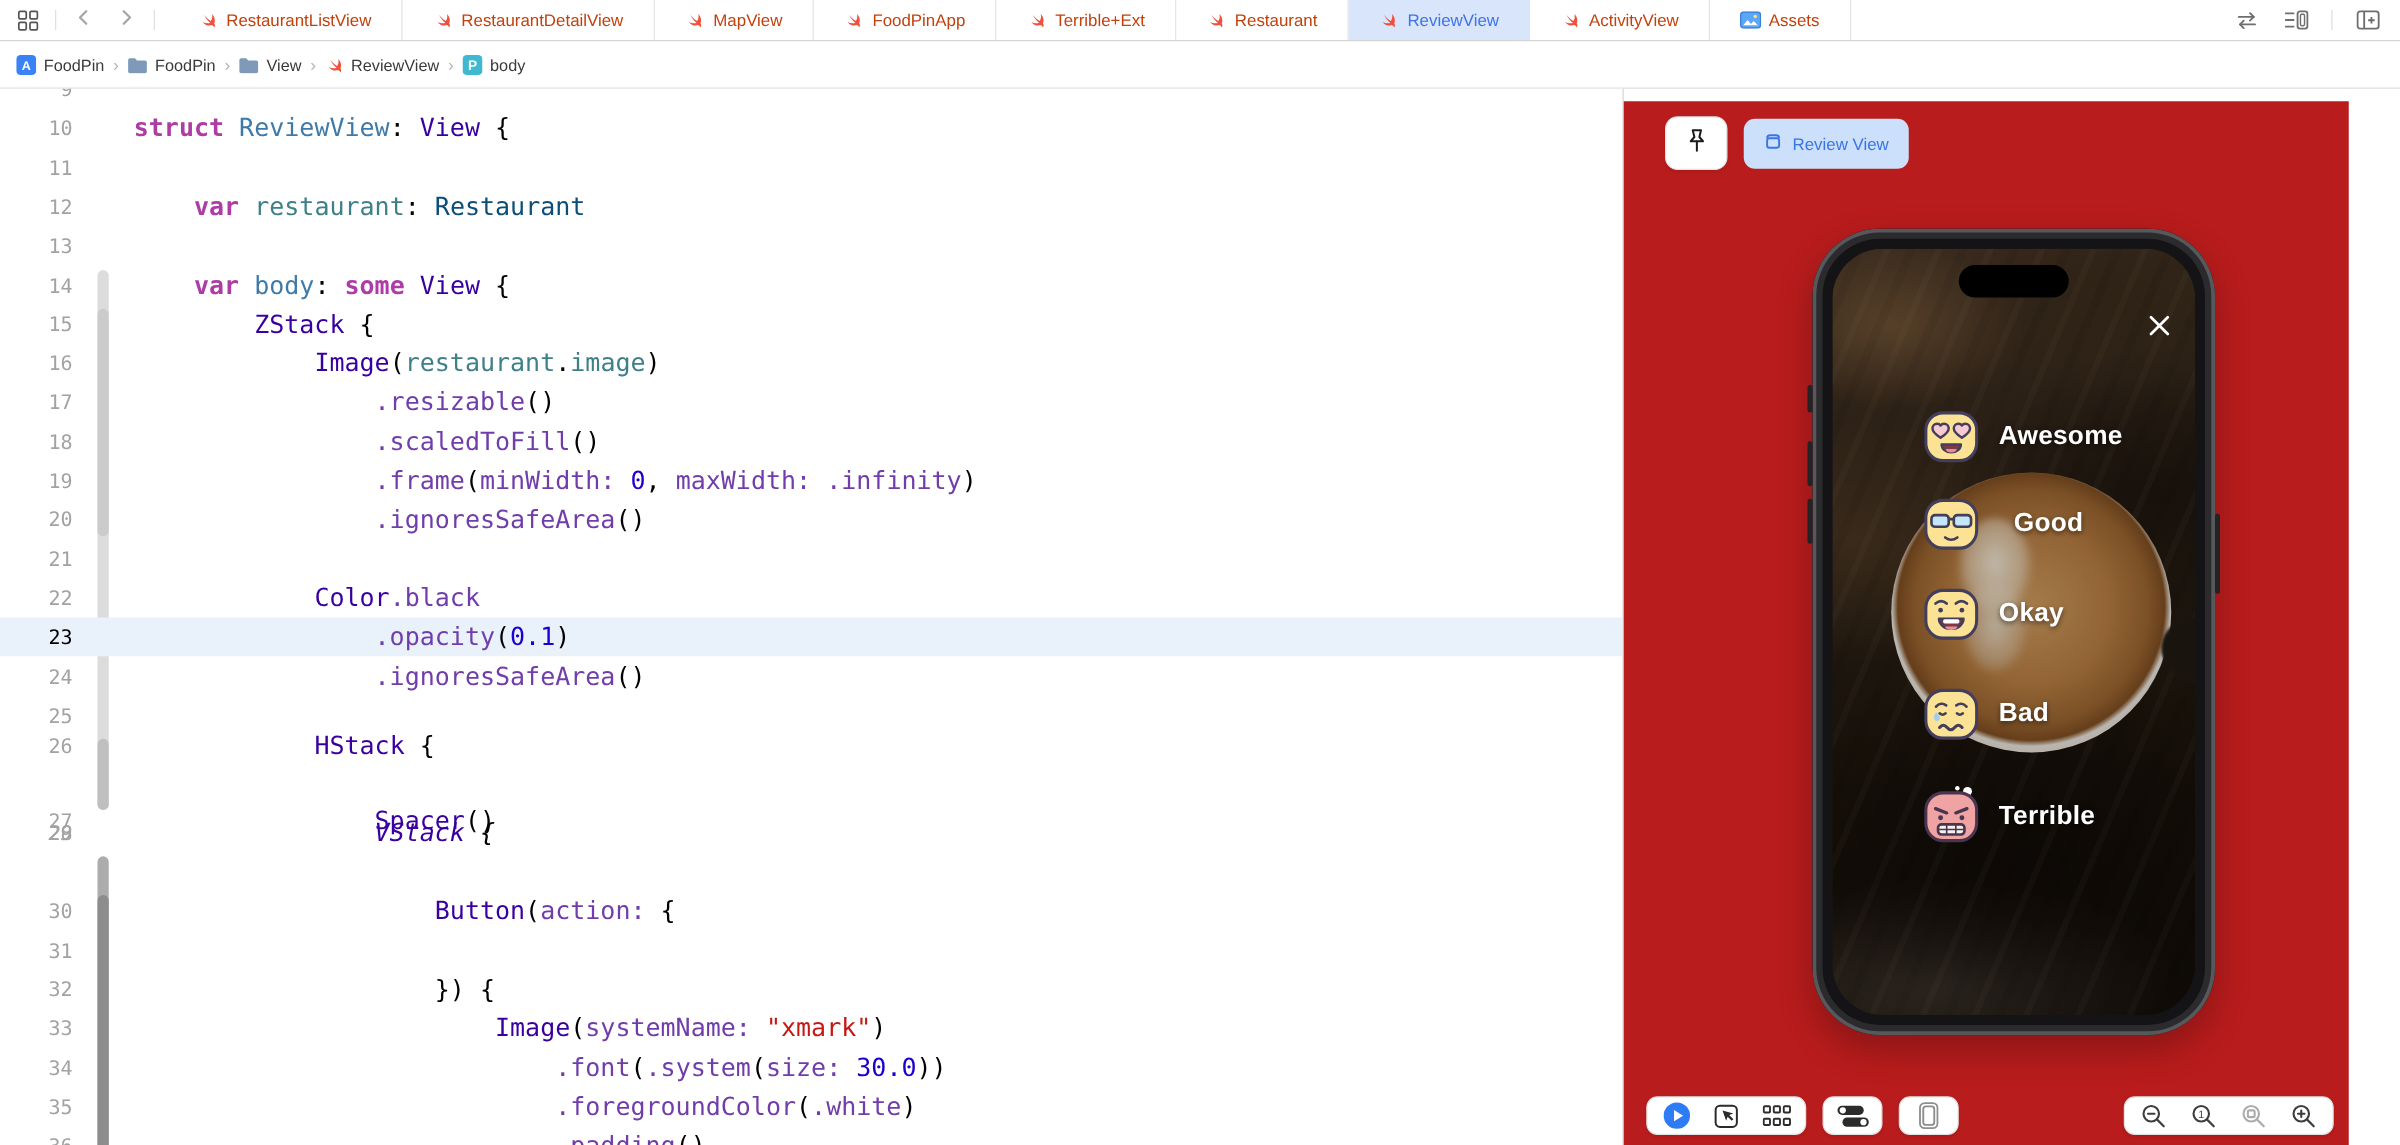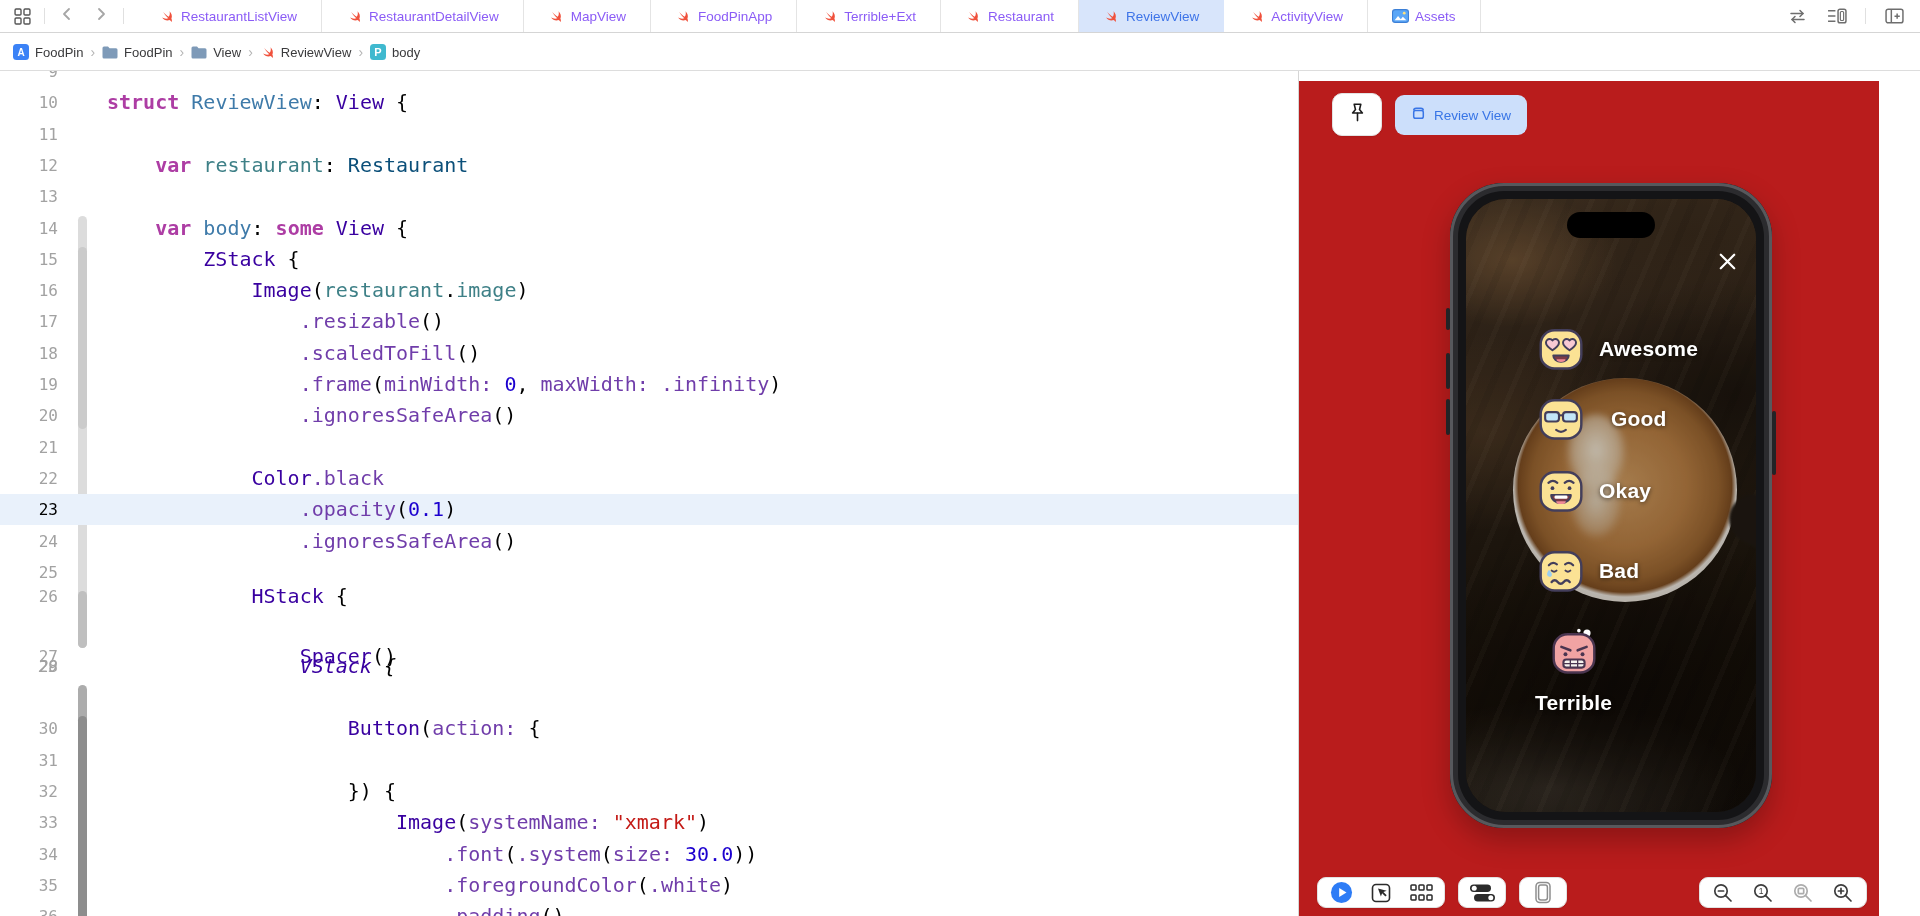--- a/index.html
+++ b/index.html
@@ -6,21 +6,21 @@
   html,body { width:1920px; height:916px; overflow:hidden; }
   body { font-family:"Liberation Sans", sans-serif; background:#fff; }
   #window { position:relative; width:1920px; height:916px; background:#fff; overflow:hidden; }
 
   
   #tabbar { position:absolute; left:0; top:0; width:1920px; height:33px; background:#fff;
             border-bottom:1px solid #D5D5D5; display:flex; align-items:stretch; }
   .tb-left { display:flex; align-items:center; gap:10px; padding:0 10px 0 10px; flex:0 0 auto; }
   .tb-sep { width:1px; height:16px; background:#E0E0E0; align-self:center; }
   .tabs { display:flex; align-items:stretch; flex:1 1 auto; min-width:0; }
-  .tab { display:flex; align-items:center; gap:7px; padding:0 24px; font-size:13.5px; color:#8b5cf6;
+  .tab { display:flex; align-items:center; gap:7px; padding:0 24px; font-size:13.5px; color:#c2410c;
          border-right:1px solid #E4E4E4; white-space:nowrap; cursor:default; }
   .tab.active { background:#D8E5FB; color:#3E74E8; border-right-color:transparent; }
   .tab .ticon { display:inline-flex; width:16px; justify-content:center; }
   .tb-right { display:flex; align-items:center; gap:16px; padding:0 14px; flex:0 0 auto; }
   .tb-btn { display:inline-flex; align-items:center; justify-content:center; width:24px; height:24px; }
 
   
   #jumpbar { position:absolute; left:0; top:34px; width:1920px; height:37px; background:#fff;
              border-bottom:1px solid #DDDDDD; display:flex; align-items:center; padding-left:13px; }
   .jb-item { display:flex; align-items:center; gap:6px; font-size:13px; color:#3A3A3C; }
@@ -490,21 +490,21 @@
                   <path d="M17 25c3-3.4 7-3.4 10-1.2" fill="none" stroke="#433E5B" stroke-width="2.6" stroke-linecap="round"></path>
                   <path d="M47 25c-3-3.4-7-3.4-10-1.2" fill="none" stroke="#433E5B" stroke-width="2.6" stroke-linecap="round"></path>
                   <path d="M20.5 31.5q3 2.8 6 0" fill="none" stroke="#433E5B" stroke-width="2.4" stroke-linecap="round"></path>
                   <path d="M37.5 31.5q3 2.8 6 0" fill="none" stroke="#433E5B" stroke-width="2.4" stroke-linecap="round"></path>
                   <path d="M17.2 30.5c-3 4.2-3.1 7.2-.2 8.4 2.4 1 4.4-1.1 3.7-3.6-.5-1.8-2.1-3-3.5-4.8z" fill="#9CCFF1"></path>
                   <path d="M20.5 45.5q3.7-4.4 7.4 0t7.4 0t7.4 0" fill="none" stroke="#433E5B" stroke-width="3" stroke-linecap="round"></path>
                 </svg>
               </span>
               <span class="rlabel">Bad</span>
             </div>
-            <div class="rating" style="top: 428px; flex-direction: column;">
+            <div class="rating" style="top: 428px;">
               <span style="display:inline-flex;align-items:center;">
                 <svg width="52" height="52" viewBox="0 0 64 64">
                   <circle cx="48" cy="7.5" r="4.4" fill="#fff"></circle>
                   <circle cx="38" cy="4.5" r="2.2" fill="#fff"></circle>
                   <rect x="7" y="9" width="50" height="47" rx="17" fill="#F0A3A3" stroke="#4A3550" stroke-width="3"></rect>
                   <path d="M16.5 24.5l11 4.2" stroke="#4A3550" stroke-width="3.2" stroke-linecap="round"></path>
                   <path d="M47.5 24.5l-11 4.2" stroke="#4A3550" stroke-width="3.2" stroke-linecap="round"></path>
                   <circle cx="21.5" cy="33.5" r="2.4" fill="#4A3550"></circle>
                   <circle cx="42.5" cy="33.5" r="2.4" fill="#4A3550"></circle>
                   <rect x="19" y="40" width="26" height="10" rx="3.4" fill="#F6F3EE" stroke="#4A3550" stroke-width="2.6"></rect>

